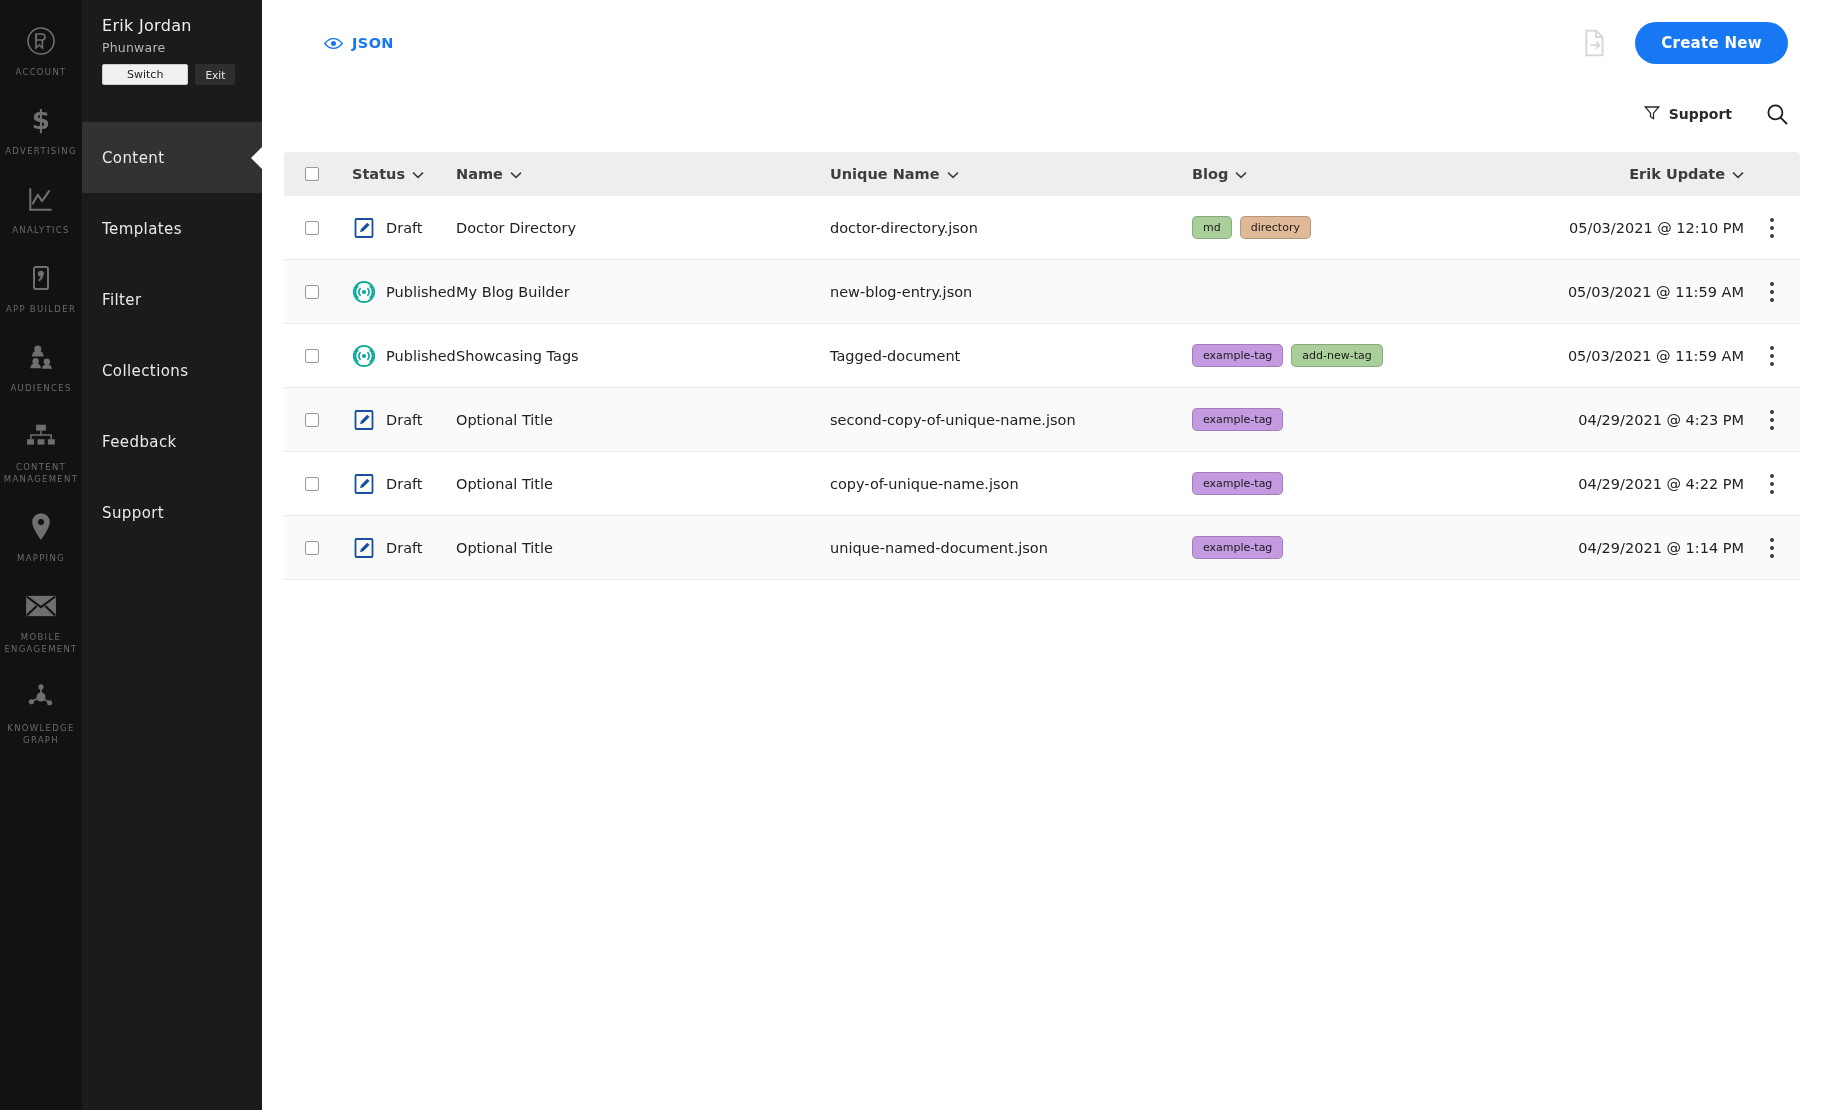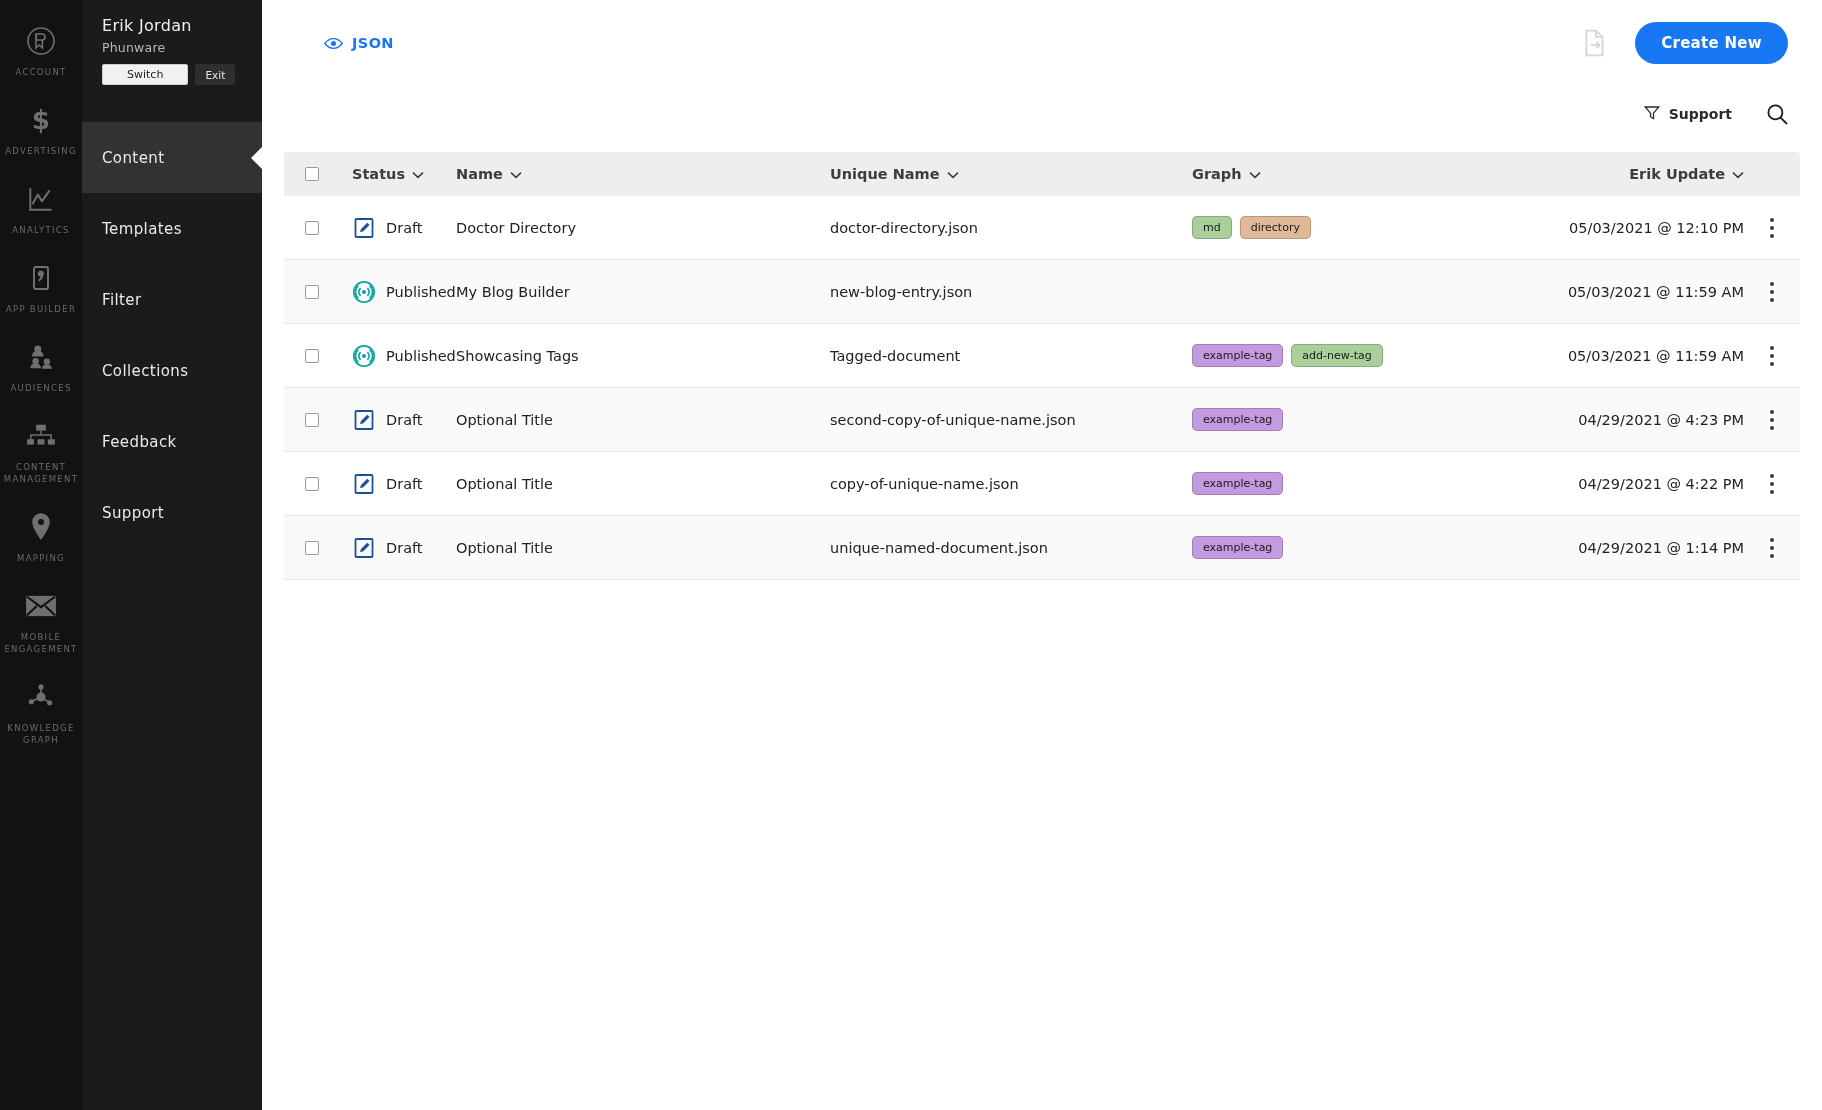--- a/index.html
+++ b/index.html
@@ -385,21 +385,21 @@
             <span>Unique Name</span>
             <span class="chev">
               <svg width="12" height="8" viewBox="0 0 12 8" fill="none" stroke="#3d3d3d" stroke-width="1.5">
                   <path d="M1 1.6 L6 6.4 L11 1.6"></path>
                 </svg>
             </span>
           </span>
         </div>
         <div class="c-tags">
           <span class="hcell">
-            <span>Graph</span>
+            <span>Blog</span>
             <span class="chev">
               <svg width="12" height="8" viewBox="0 0 12 8" fill="none" stroke="#3d3d3d" stroke-width="1.5">
                   <path d="M1 1.6 L6 6.4 L11 1.6"></path>
                 </svg>
             </span>
           </span>
         </div>
         <div class="c-update">
           <span class="hcell" style="justify-content:flex-end">
             <span>Erik Update</span>

